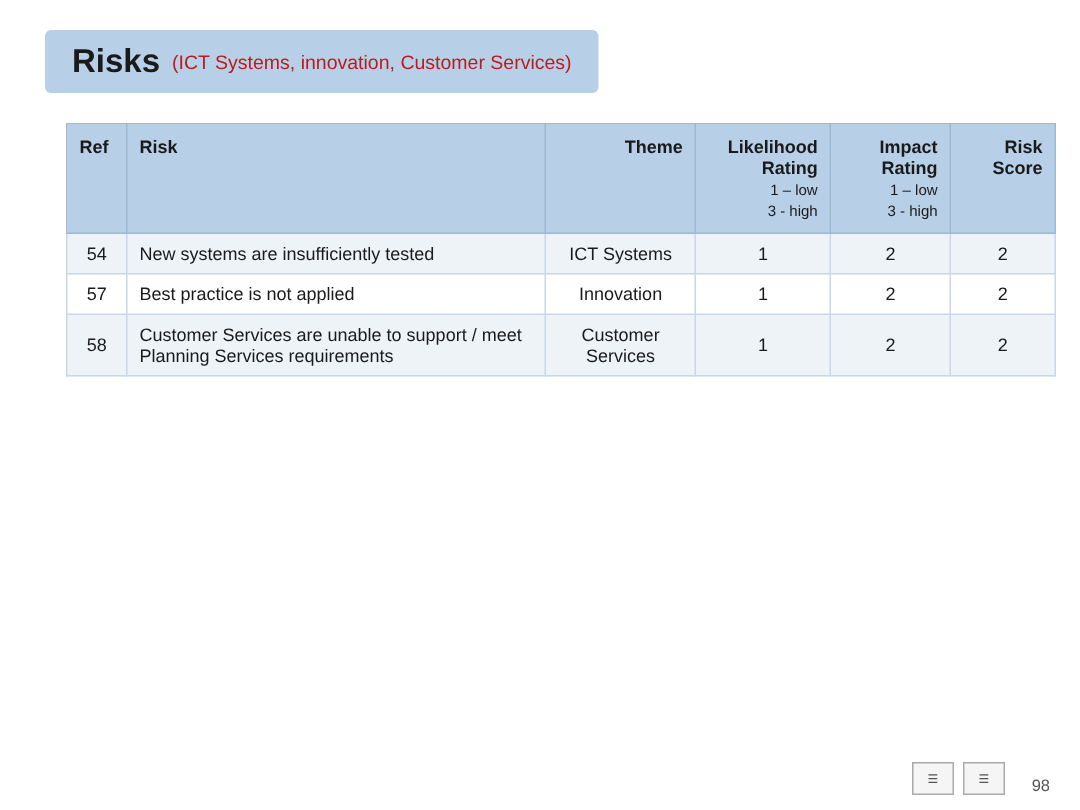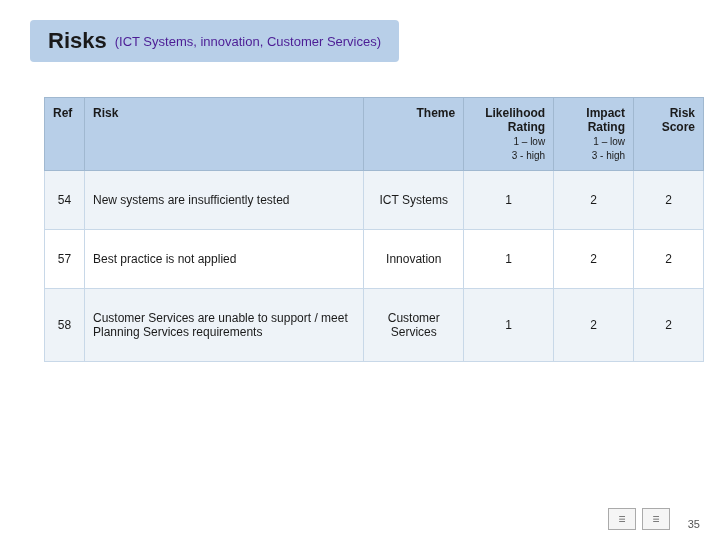--- a/index.html
+++ b/index.html
@@ -18,33 +18,33 @@
       background: #ffffff;
       padding: 20px 30px;
     }
 
     .title-bar {
       background: #b8cfe8;
       display: inline-flex;
       align-items: center;
       padding: 8px 18px;
       border-radius: 4px;
-      margin-bottom: 35px;
+      margin-bottom: 20px;
     }
 
     .title-risks {
       font-size: 22px;
       font-weight: bold;
       color: #1a1a1a;
       margin-right: 8px;
     }
 
     .title-subtitle {
       font-size: 13px;
-      color: #4c1d95;
+      color: #b91c1c;
     }
 
     table {
       width: 100%;
       border-collapse: collapse;
       font-size: 12px;
       margin-left: 14px;
     }
 
     thead tr {
@@ -66,21 +66,21 @@
 
     tbody tr {
       background: #ffffff;
     }
 
     tbody tr:nth-child(odd) {
       background: #eef3f8;
     }
 
     tbody td {
-      padding: 22px 8px;
+      padding: 6px 8px;
       border: 1px solid #c8d8e8;
       color: #1a1a1a;
       vertical-align: middle;
     }
 
     tbody td.center {
       text-align: center;
     }
 
     .col-ref { width: 40px; }
@@ -177,13 +177,13 @@
       </tbody>
   </table>
 
 </div>
 
 <div class="footer-icons">
   <div class="footer-icon-box">☰</div>
   <div class="footer-icon-box">☰</div>
 </div>
 
-<div class="page-number">35</div>
+<div class="page-number">98</div>
 
 </body></html>

